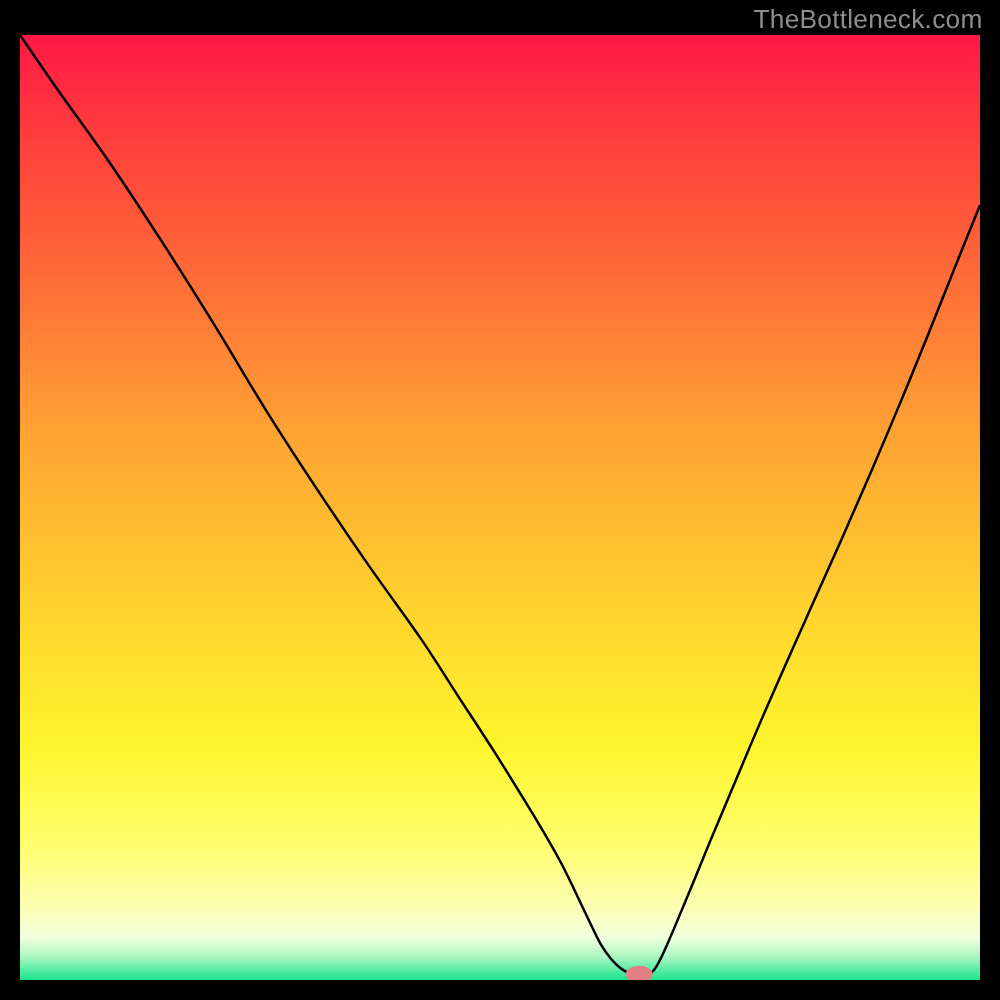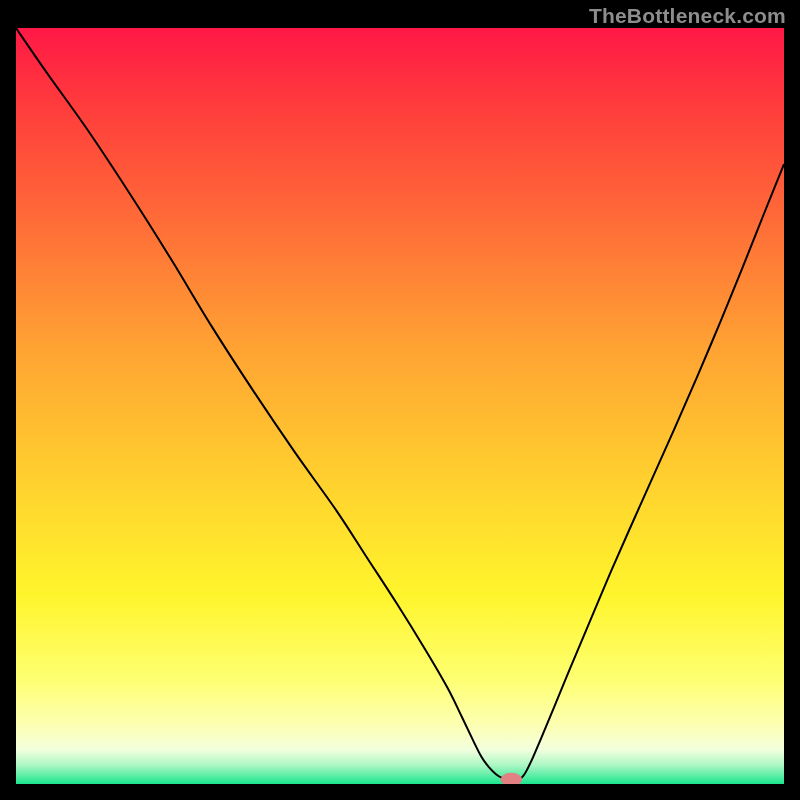--- a/index.html
+++ b/index.html
@@ -25,21 +25,21 @@
     top: 28px;
     width: 768px;
     height: 756px;
   }
   .watermark {
     position: absolute;
     top: 4px;
     right: 14px;
     color: #8d8d8d;
     font-size: 21px;
-    font-weight: 700;
+    font-weight: 400;
     letter-spacing: 0.2px;
   }
 </style>
 </head>
 <body>
 
 <div class="frame">
   <svg class="plot" viewBox="0 0 100 100" preserveAspectRatio="none">
     <defs>
       <linearGradient id="bg-grad" x1="0" y1="0" x2="0" y2="1">

